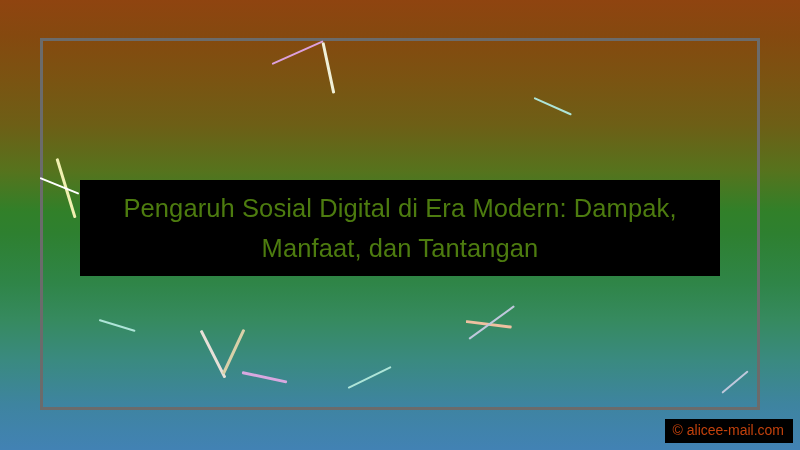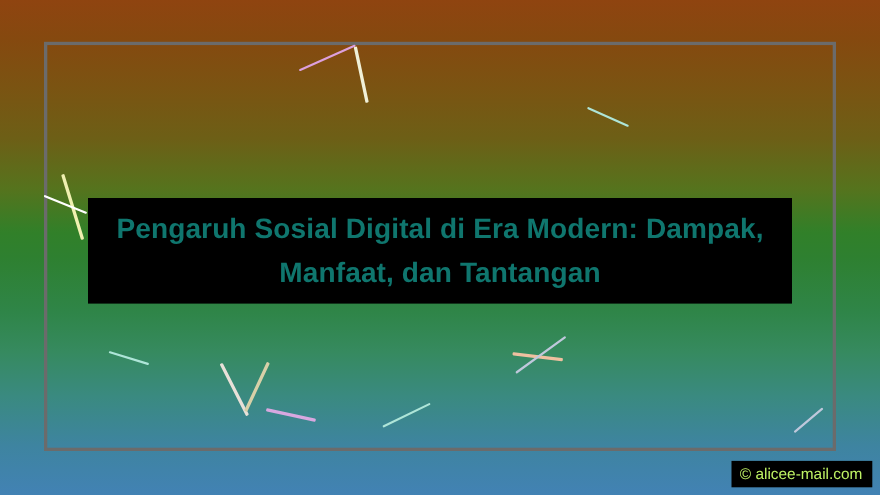--- a/index.html
+++ b/index.html
@@ -55,34 +55,34 @@
     width: 640px;
     height: 96px;
     background: #000000;
     display: flex;
     align-items: center;
     justify-content: center;
     box-sizing: border-box;
     padding: 0 8px;
   }
   #title-text {
-    color: #0f766e;
+    color: #4d7c0f;
     font-size: 25.5px;
     line-height: 40px;
     text-align: center;
-    font-weight: bold;
+    font-weight: normal;
     letter-spacing: 0.1px;
     margin: 0;
   }
   #watermark {
     position: absolute;
     right: 7px;
     bottom: 7px;
     background: #000000;
-    color: #bef264;
+    color: #c2410c;
     font-size: 14px;
     line-height: 19px;
     padding: 2px 9px 3px 8px;
     white-space: nowrap;
   }
 </style>
 </head>
 <body>
 
 <div id="stage">

